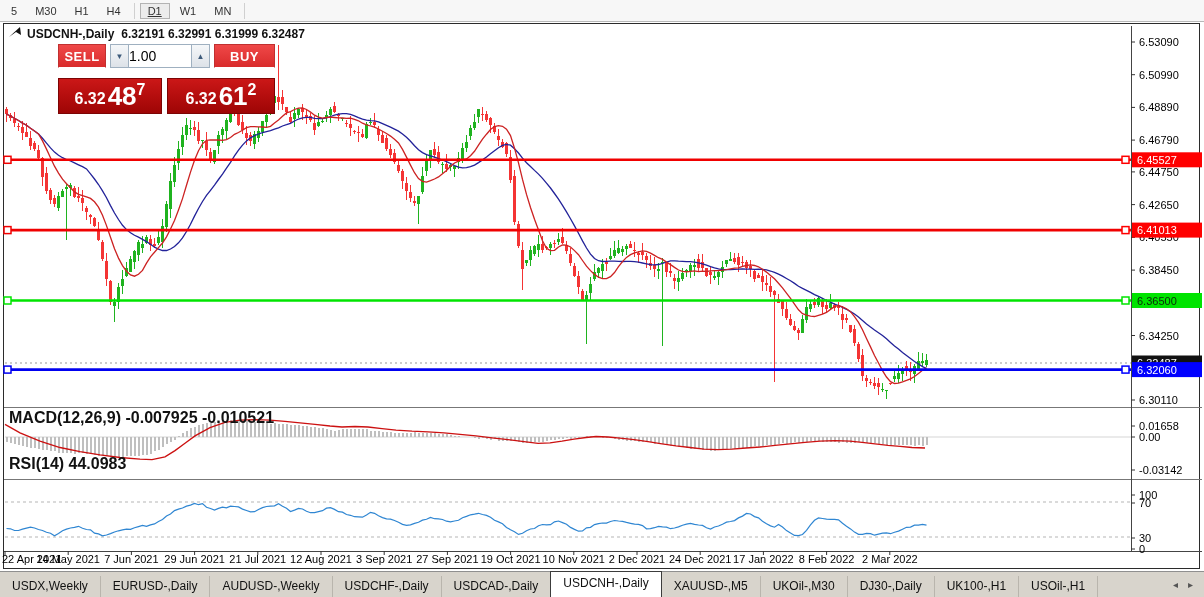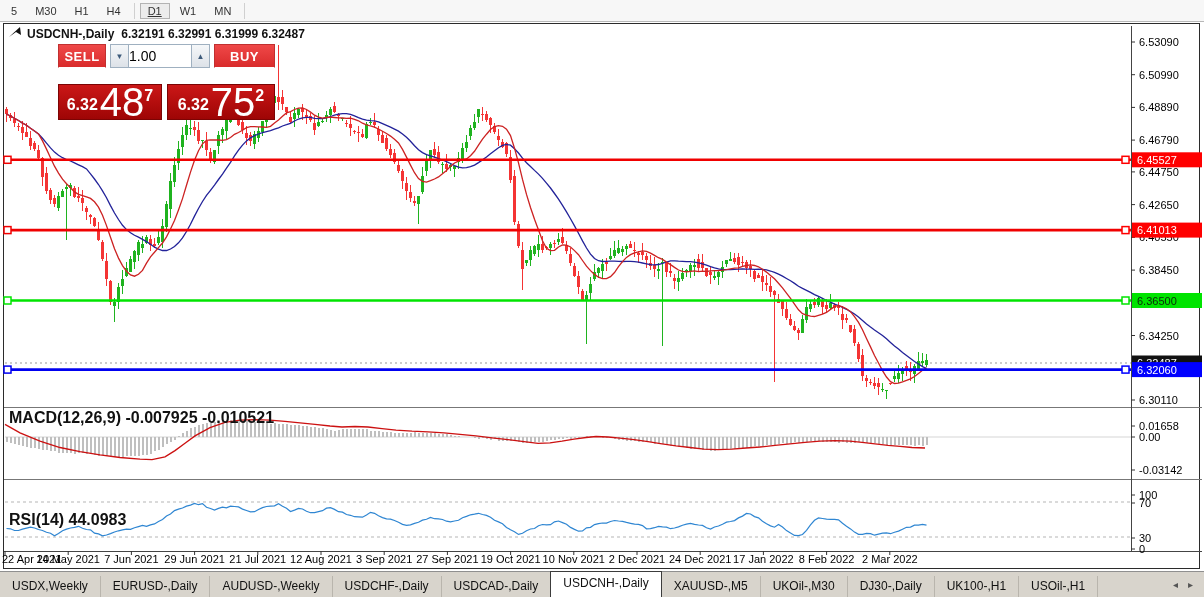--- a/index.html
+++ b/index.html
@@ -35,27 +35,27 @@
   .trade-btn{color:#fff;font-size:13px;font-weight:700;display:flex;align-items:center;justify-content:center;
     background:linear-gradient(180deg,#ef4848 0%,#d92b2b 100%);border:1px solid #c03030;border-bottom:1px solid #ffffff;
     box-sizing:border-box;letter-spacing:.5px;}
   #sell-button{width:48px;}
   #buy-button{flex:1;}
   .spin-btn{width:19px;background:linear-gradient(180deg,#f5f7f9,#dde2e8);border:1px solid #9fb0c0;
     box-sizing:border-box;display:flex;align-items:center;justify-content:center;font-size:8px;color:#3d5a7a;}
   #volume-input{width:62px;border:1px solid #9fb0c0;border-left:none;border-right:none;
     font-size:14px;color:#000;font-family:"Liberation Sans",sans-serif;padding:0;box-sizing:border-box;}
   .gap4{width:4px;}
-  #trade-row2{display:flex;margin-top:16px;height:36px;}
+  #trade-row2{display:flex;margin-top:10px;height:36px;}
   .quote-box{background:linear-gradient(180deg,#cb1717 0%,#9e0505 100%);border:1px solid #7c0404;
     box-sizing:border-box;display:flex;align-items:flex-end;justify-content:center;color:#fff;padding-bottom:2px;}
   #sell-quote{width:104px;margin-right:5px;}
   #buy-quote{flex:1;}
   .q-prefix{font-size:16px;font-weight:700;margin:0 2px 3px 0;}
-  .q-big{font-size:40px;font-weight:400;line-height:30px;}
+  .q-big{font-size:26px;font-weight:700;line-height:30px;}
   .q-sup{font-size:16px;font-weight:700;position:relative;top:-12px;}
 
   
   #tabbar{position:absolute;left:0;top:571px;width:1204px;height:26px;background:#d8d4cc;
     border-top:1px solid #8f8f8f;display:flex;align-items:flex-end;z-index:6;box-sizing:border-box;}
   .tab{font-size:12px;color:#111;padding:3px 12px 4px 12px;height:14px;border-right:1px solid #b9b5ad;
     white-space:nowrap;cursor:default;}
   .tab.active{background:#fff;border:1px solid #3c3c3c;border-bottom:none;height:17px;padding-top:4px;
     margin-left:-1px;position:relative;top:0;}
   #tab-arrows{margin-left:auto;display:flex;align-items:center;height:100%;padding-right:6px;}
@@ -915,28 +915,28 @@
       <div id="buy-button" class="trade-btn">BUY</div>
     </div>
     <div id="trade-row2">
       <div id="sell-quote" class="quote-box">
         <span class="q-prefix">6.32</span>
         <span class="q-big">48</span>
         <span class="q-sup">7</span>
       </div>
       <div id="buy-quote" class="quote-box">
         <span class="q-prefix">6.32</span>
-        <span class="q-big">75</span>
+        <span class="q-big">61</span>
         <span class="q-sup">2</span>
       </div>
     </div>
   </div>
 
   <div class="ind-label" style="top:409px">MACD(12,26,9) -0.007925 -0.010521</div>
-  <div class="ind-label" style="top:511px">RSI(14) 44.0983</div>
+  <div class="ind-label" style="top:455px">RSI(14) 44.0983</div>
 
   <div id="tabbar">
       <div class="tab">USDX,Weekly</div>
       <div class="tab">EURUSD-,Daily</div>
       <div class="tab">AUDUSD-,Weekly</div>
       <div class="tab">USDCHF-,Daily</div>
       <div class="tab">USDCAD-,Daily</div>
       <div class="tab active">USDCNH-,Daily</div>
       <div class="tab">XAUUSD-,M5</div>
       <div class="tab">UKOil-,M30</div>

